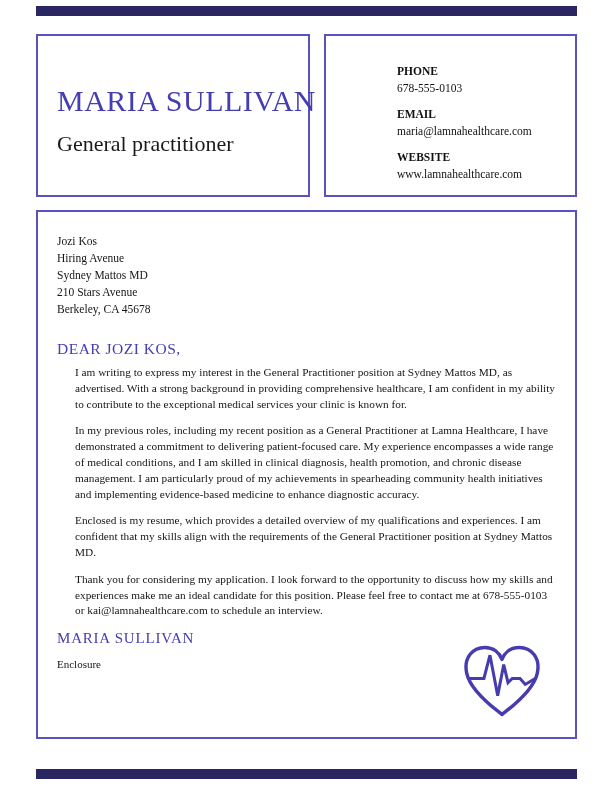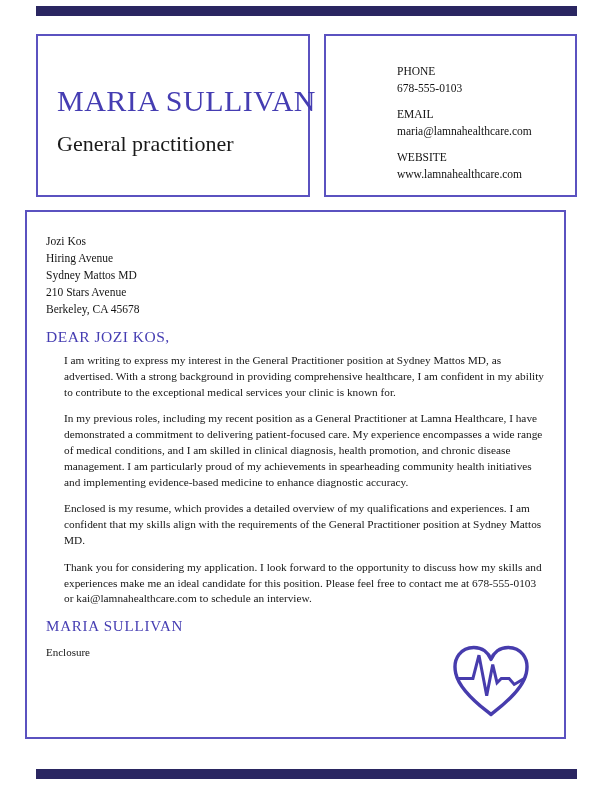--- a/index.html
+++ b/index.html
@@ -30,31 +30,31 @@
   .job{
     font-size:22px;line-height:28px;color:#1a1a1a;margin-top:10px;
   }
 
   .header-right{
     position:absolute;left:324px;top:34px;width:253px;height:163px;
     border:2px solid #5b52c0;box-sizing:border-box;
     padding:27px 0 0 71px;
   }
   .contact-group{margin-bottom:9px;}
-  .contact-label{font-size:11.5px;line-height:17px;font-weight:normal;color:#111;}
+  .contact-label{font-size:11.5px;line-height:17px;font-weight:bold;color:#111;}
   .contact-value{font-size:11.5px;line-height:17px;color:#111;}
 
   .main-box{
-    position:absolute;left:25px;top:210px;width:541px;height:529px;
+    position:absolute;left:36px;top:210px;width:541px;height:529px;
     border:2px solid #5b52c0;box-sizing:border-box;
     padding:21px 17px 0 19px;
   }
   .addr div{font-size:11.5px;line-height:17px;}
   .salutation{
-    margin-top:8px;font-size:15.5px;line-height:22px;
+    margin-top:20px;font-size:15.5px;line-height:22px;
     color:#453db2;letter-spacing:0.5px;
   }
   .body-par{
     margin:11px 0 0 18px;font-size:11.3px;line-height:15.8px;color:#151515;
     text-align:left;
   }
   .body-par:first-of-type{margin-top:5px;}
   .signature{
     margin-top:10px;font-size:15px;line-height:19px;
     color:#453db2;letter-spacing:0.8px;

